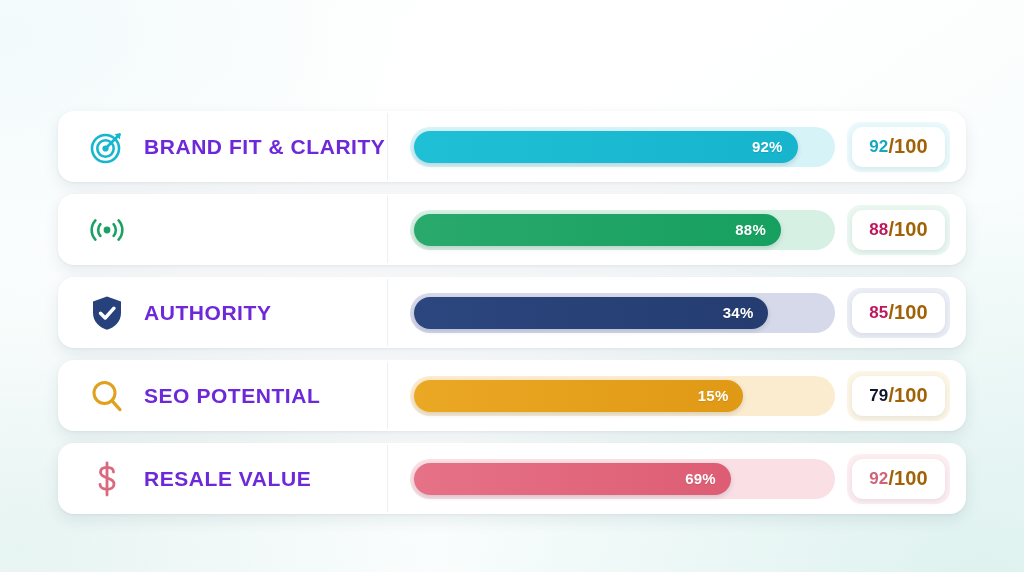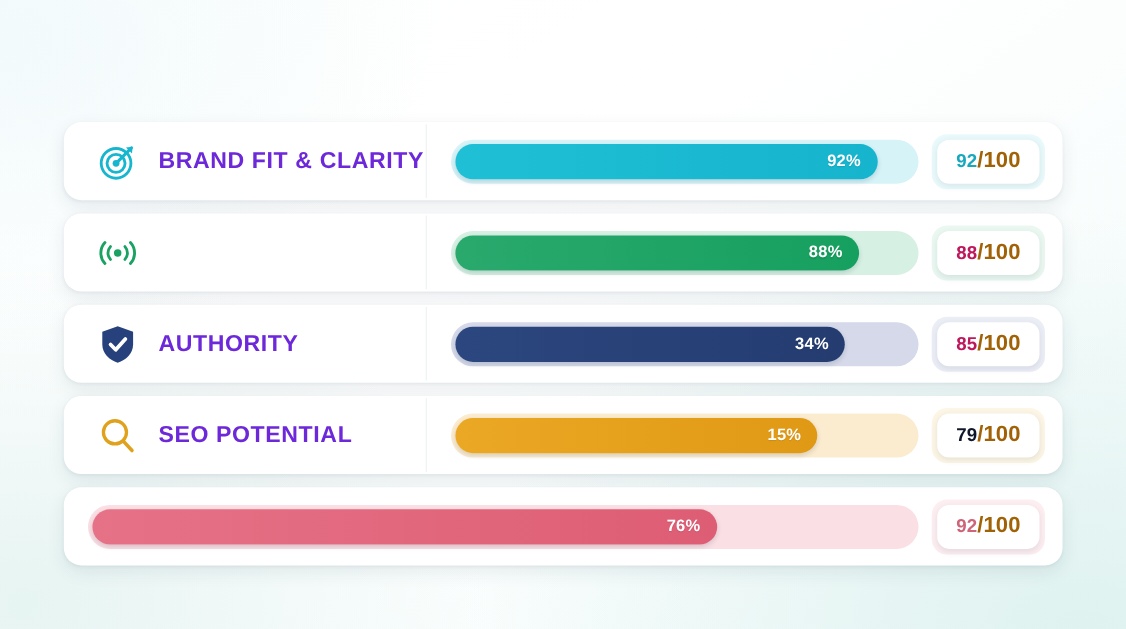--- a/index.html
+++ b/index.html
@@ -262,24 +262,33 @@
         <div class="badge-shell" style="background:#fdf6e6;">
           <div class="badge">
             <span class="badge-score" style="color:#0f172a;">79</span>
             <span class="badge-total">/100</span>
           </div>
         </div>
       </div>
     </div>
 
     <div class="row">
+      <div class="row-left">
+        <span class="icon-wrap">
+          <svg width="30" height="40" viewBox="0 0 30 40" fill="none">
+            <path d="M15 4 V36" stroke="#d9697f" stroke-width="2.8" stroke-linecap="round"></path>
+            <path d="M21.5 13 C21.5 10 18.8 8.4 15 8.4 C11.2 8.4 8.5 10.1 8.5 13.2 C8.5 16.6 11.8 17.8 15 18.8 C18.6 19.9 22 21.2 22 24.9 C22 28.2 19 30.2 15 30.2 C11 30.2 8 28.4 8 25.3" stroke="#d9697f" stroke-width="2.8" stroke-linecap="round" fill="none"></path>
+          </svg>
+        </span>
+        <span class="row-label">RESALE VALUE</span>
+      </div>
       <div class="row-right">
         <div class="bar-track" style="background:#fadfe4;">
           <div class="bar-fill" style="width:76%;background:linear-gradient(90deg,#e67287 0%,#dd5d74 100%);">
-            <span class="bar-pct">76%</span>
+            <span class="bar-pct">69%</span>
           </div>
         </div>
         <div class="badge-shell" style="background:#fdeef1;">
           <div class="badge">
             <span class="badge-score" style="color:#cf6378;">92</span>
             <span class="badge-total">/100</span>
           </div>
         </div>
       </div>
     </div>

